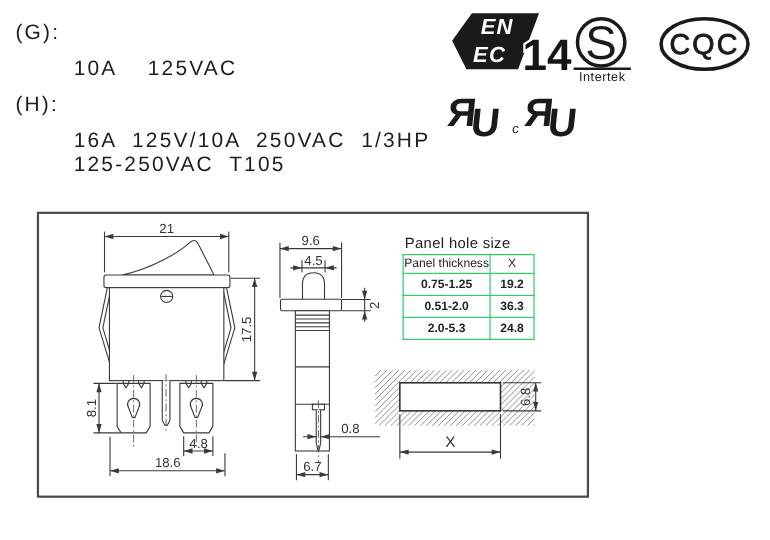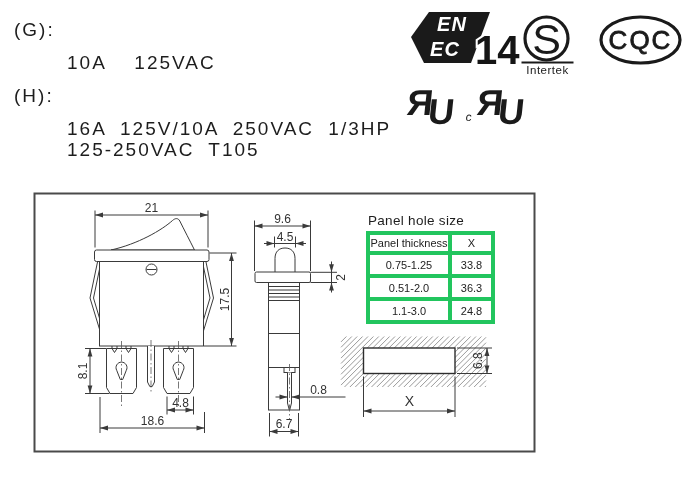--- a/index.html
+++ b/index.html
@@ -6,26 +6,26 @@
   .page{position:relative;width:700px;height:491px;background:#ffffff;overflow:hidden;
         font-family:"Liberation Sans",sans-serif;}
   .gfx{position:absolute;left:0;top:0;}
   
   .rat{position:absolute;font-size:19px;color:#1d1d1d;letter-spacing:2px;word-spacing:7px;
        white-space:pre;line-height:1;}
   
   .panel-table{position:absolute;left:354px;top:213px;color:#222;margin-left:12px;}
   .pt-title{font-size:13.5px;letter-spacing:.3px;margin:0 0 3px 2px;color:#1d1d1d;}
   .panel-table table{border-collapse:collapse;}
-  .panel-table th,.panel-table td{border:4px solid #22c55e;font-size:11px;font-weight:normal;
+  .panel-table th,.panel-table td{border:1px solid #22c55e;font-size:11px;font-weight:normal;
        text-align:center;padding:0;color:#222;}
   .panel-table th:first-child,.panel-table td:first-child{width:78px;}
   .panel-table th:last-child,.panel-table td:last-child{width:39px;}
   .panel-table th{height:16px;}
-  .panel-table td{height:19px;}
+  .panel-table td{height:19px;font-weight:bold;}
   
   .dim{font-family:"Liberation Sans",sans-serif;font-size:12px;fill:#333;text-anchor:middle;}
   .dimX{font-family:"Liberation Sans",sans-serif;font-size:14px;fill:#333;text-anchor:middle;}
   .enec-l{font-family:"Liberation Sans",sans-serif;font-style:italic;font-weight:700;
           font-size:20px;fill:#ffffff;text-anchor:middle;letter-spacing:1px;}
   .enec-n{font-family:"Liberation Sans",sans-serif;font-weight:700;font-size:40px;fill:#151515;
           stroke:#ffffff;stroke-width:4px;paint-order:stroke;}
   .itk-s{font-family:"Liberation Sans",sans-serif;font-size:43px;fill:#1a1a1a;text-anchor:middle;}
   .itk-n{font-family:"Liberation Sans",sans-serif;font-size:11.5px;fill:#1a1a1a;text-anchor:middle;letter-spacing:.5px;}
   .cqc-t{font-family:"Liberation Sans",sans-serif;font-size:26px;fill:#1a1a1a;stroke:#1a1a1a;
@@ -224,27 +224,27 @@
     <table>
       <thead>
         <tr>
           <th>Panel thickness</th>
           <th>X</th>
         </tr>
       </thead>
       <tbody>
         <tr>
           <td>0.75-1.25</td>
-          <td>33.8</td>
+          <td>19.2</td>
         </tr>
         <tr>
           <td>0.51-2.0</td>
           <td>36.3</td>
         </tr>
         <tr>
-          <td>1.1-3.0</td>
+          <td>2.0-5.3</td>
           <td>24.8</td>
         </tr>
       </tbody>
     </table>
   </div>
 
 </div>
 
 </body></html>

